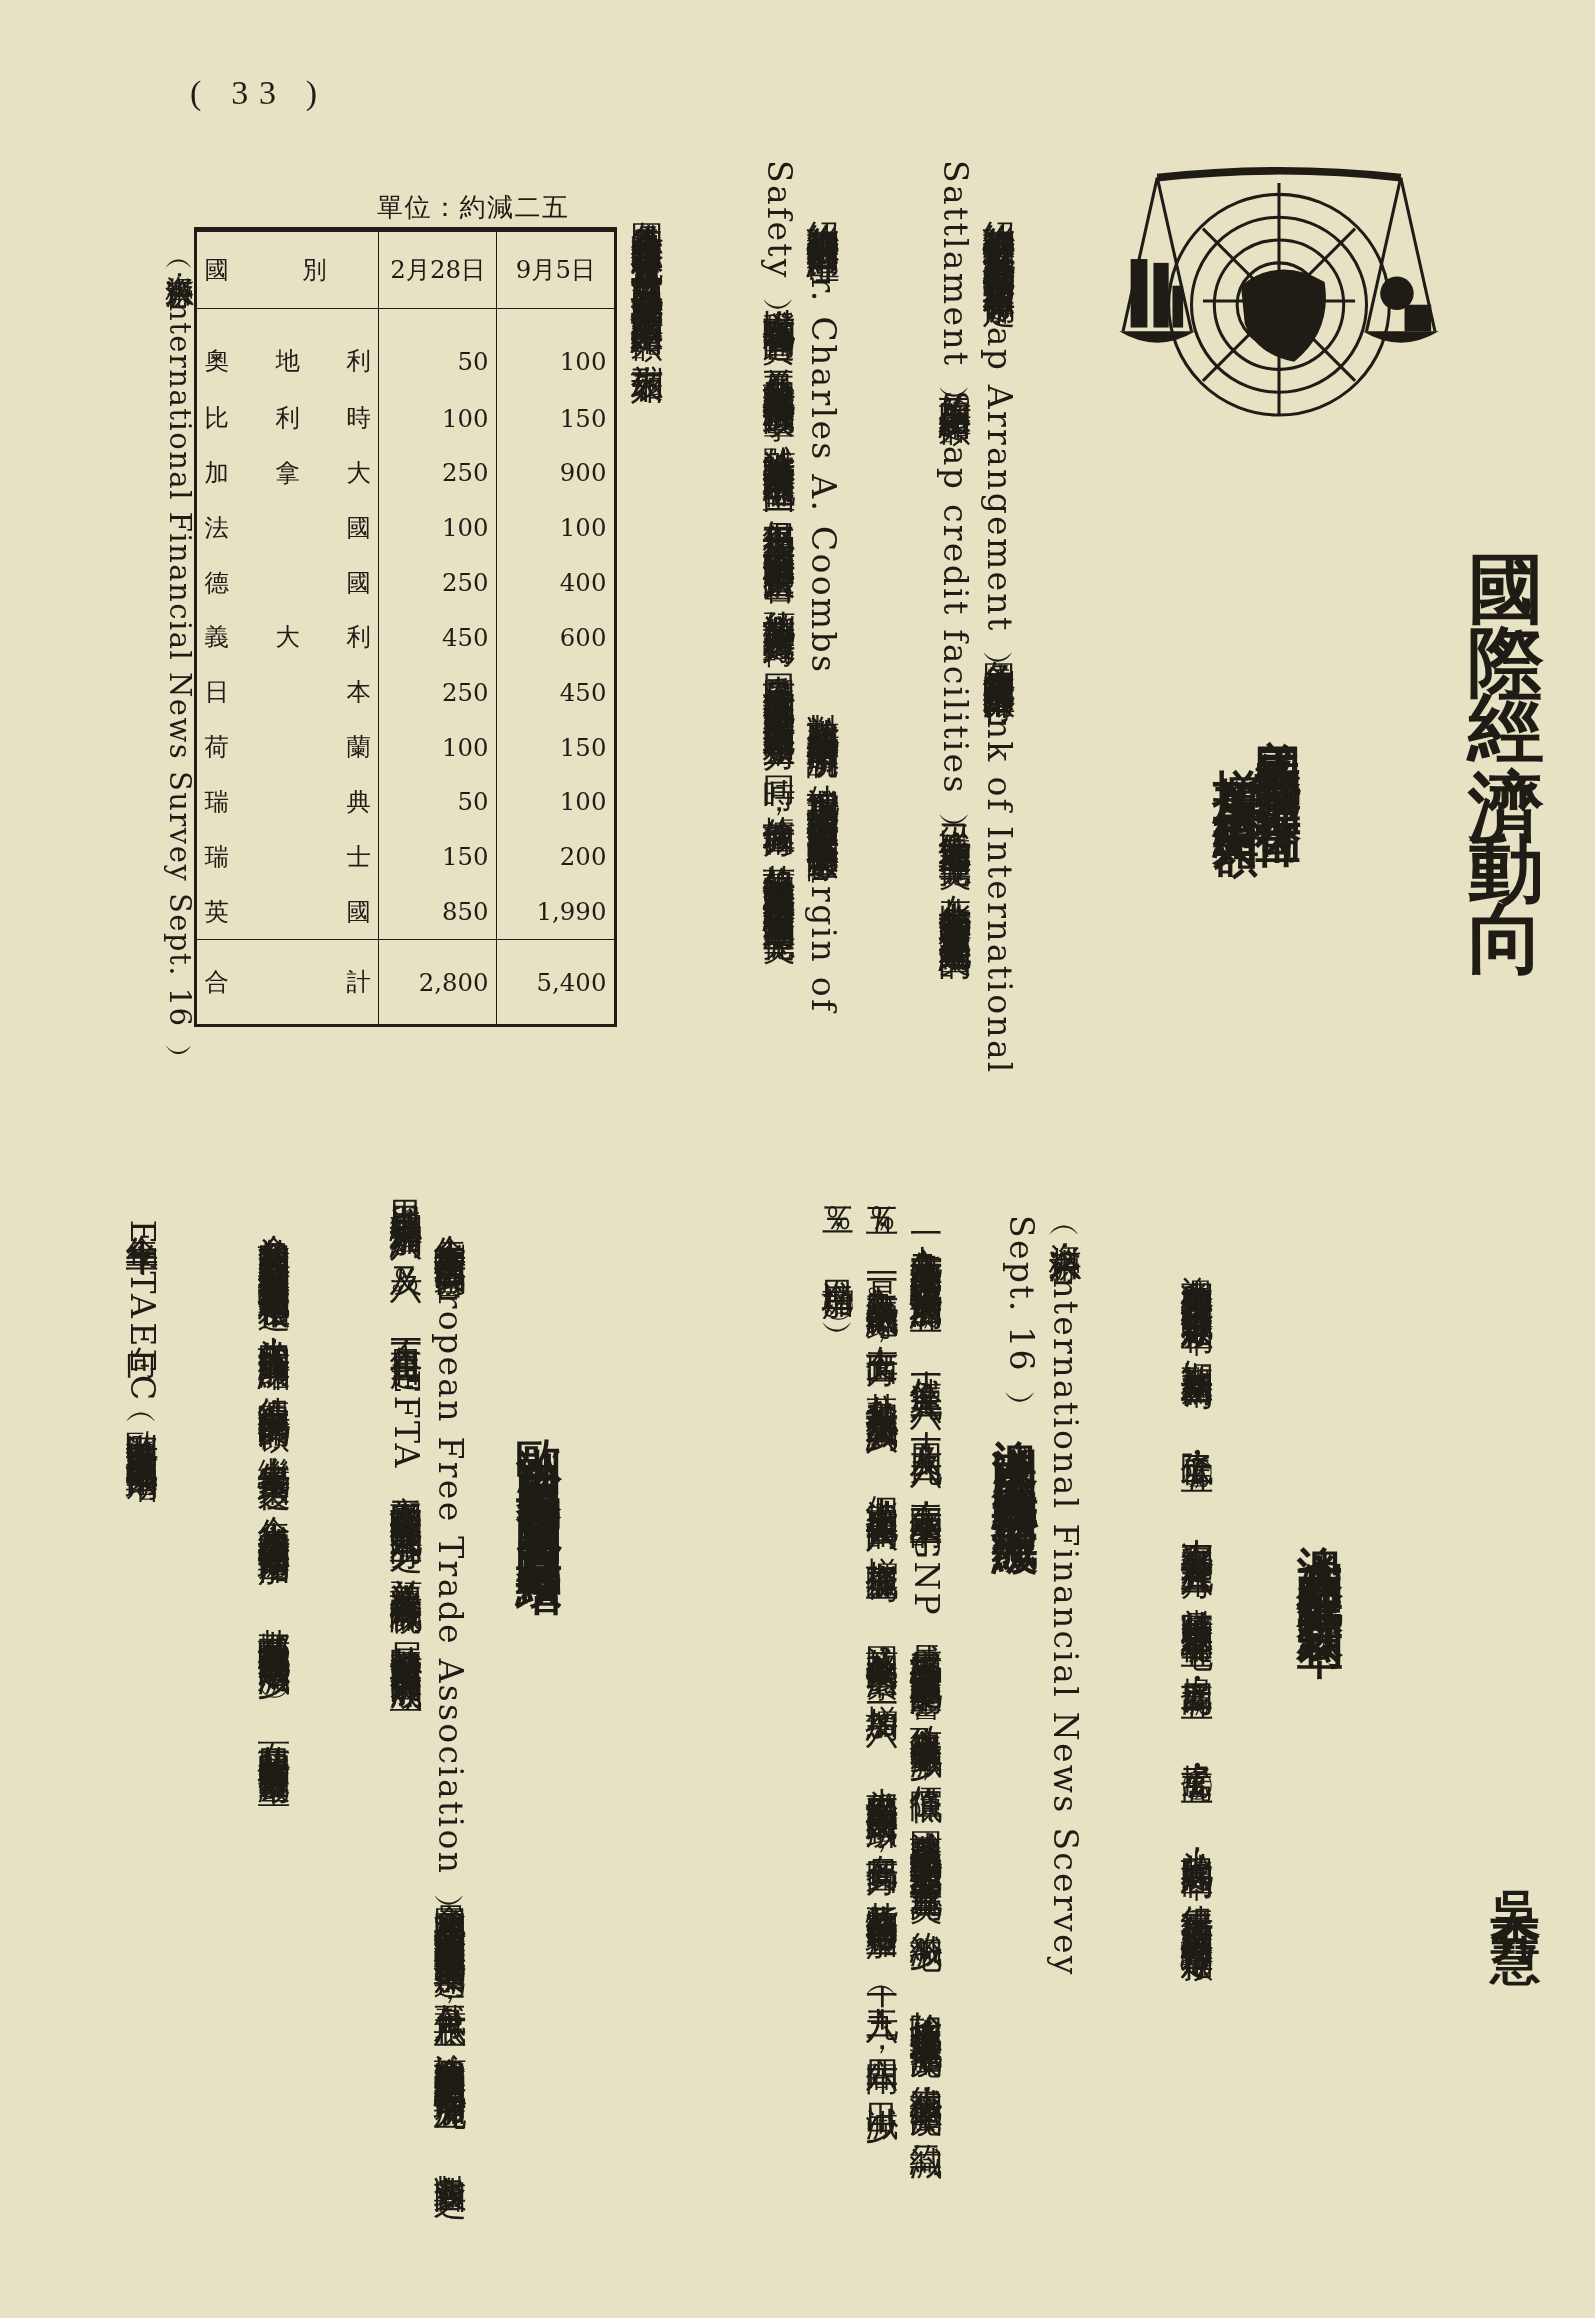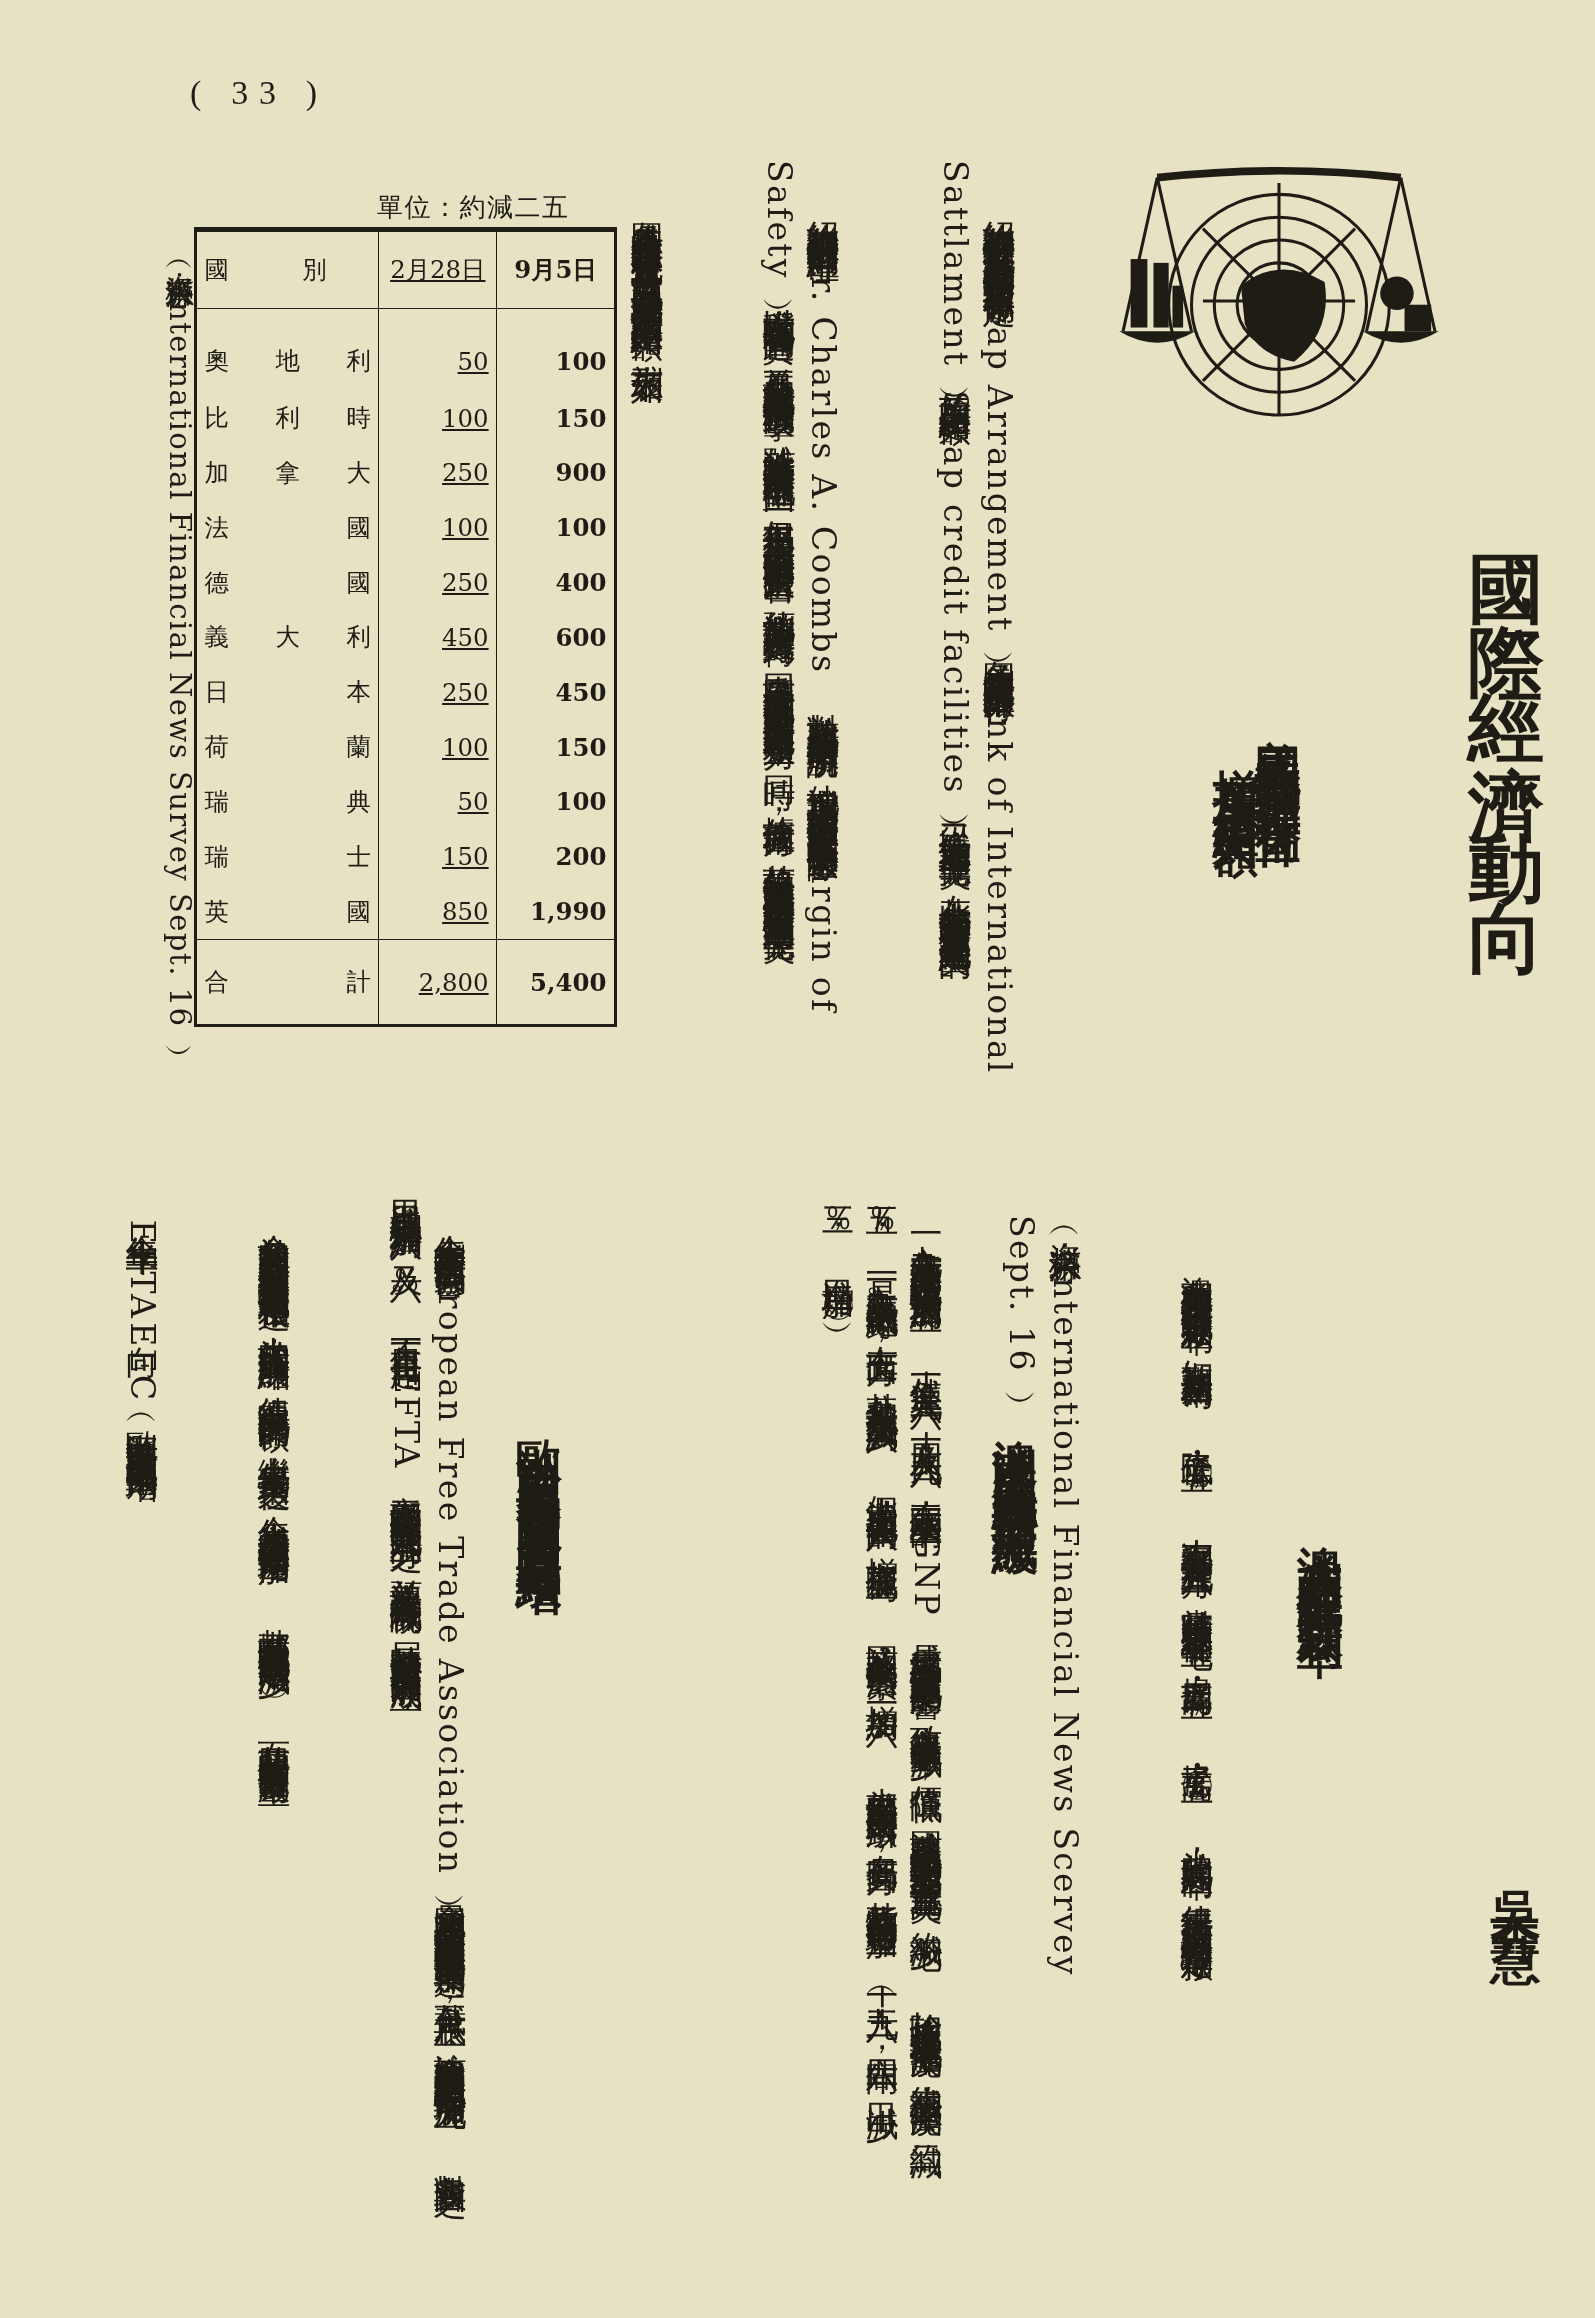--- a/index.html
+++ b/index.html
@@ -55,22 +55,22 @@
     width: 100%; height: 100%;
     border-collapse: collapse;
     font-size: 24.4px;
   }
   table.data th, table.data td { padding: 0 7.6px; margin-top: 16px; }
   table.data thead th {
     font-weight: normal; height: 76px;
     border-bottom: 1.5px solid #1f1c16;
   }
   table.data .c1 { width: 156px; text-align: justify; }
-  table.data .c2 { width: 95px; text-align: right; border-left: 1.5px solid #1f1c16; text-decoration: underline; }
-  table.data .c3 { width: 95px; text-align: right; border-left: 1.5px solid #1f1c16; font-weight: bold; }
+  table.data .c2 { width: 95px; text-align: right; border-left: 1.5px solid #1f1c16; }
+  table.data .c3 { width: 95px; text-align: right; border-left: 1.5px solid #1f1c16; }
   table.data thead .c2, table.data thead .c3 { text-align: center; }
   table.data tbody td { height: 47px; }
   table.data tbody tr:first-child td { padding-top: 23px; }
   table.data tfoot td {
     height: 84px; border-top: 1.5px solid #1f1c16;
   }
   .country { display: flex; justify-content: space-between; }
   .table-source {
     position: absolute; left: 160px; top: 251px;
     writing-mode: vertical-rl; text-orientation: mixed;

